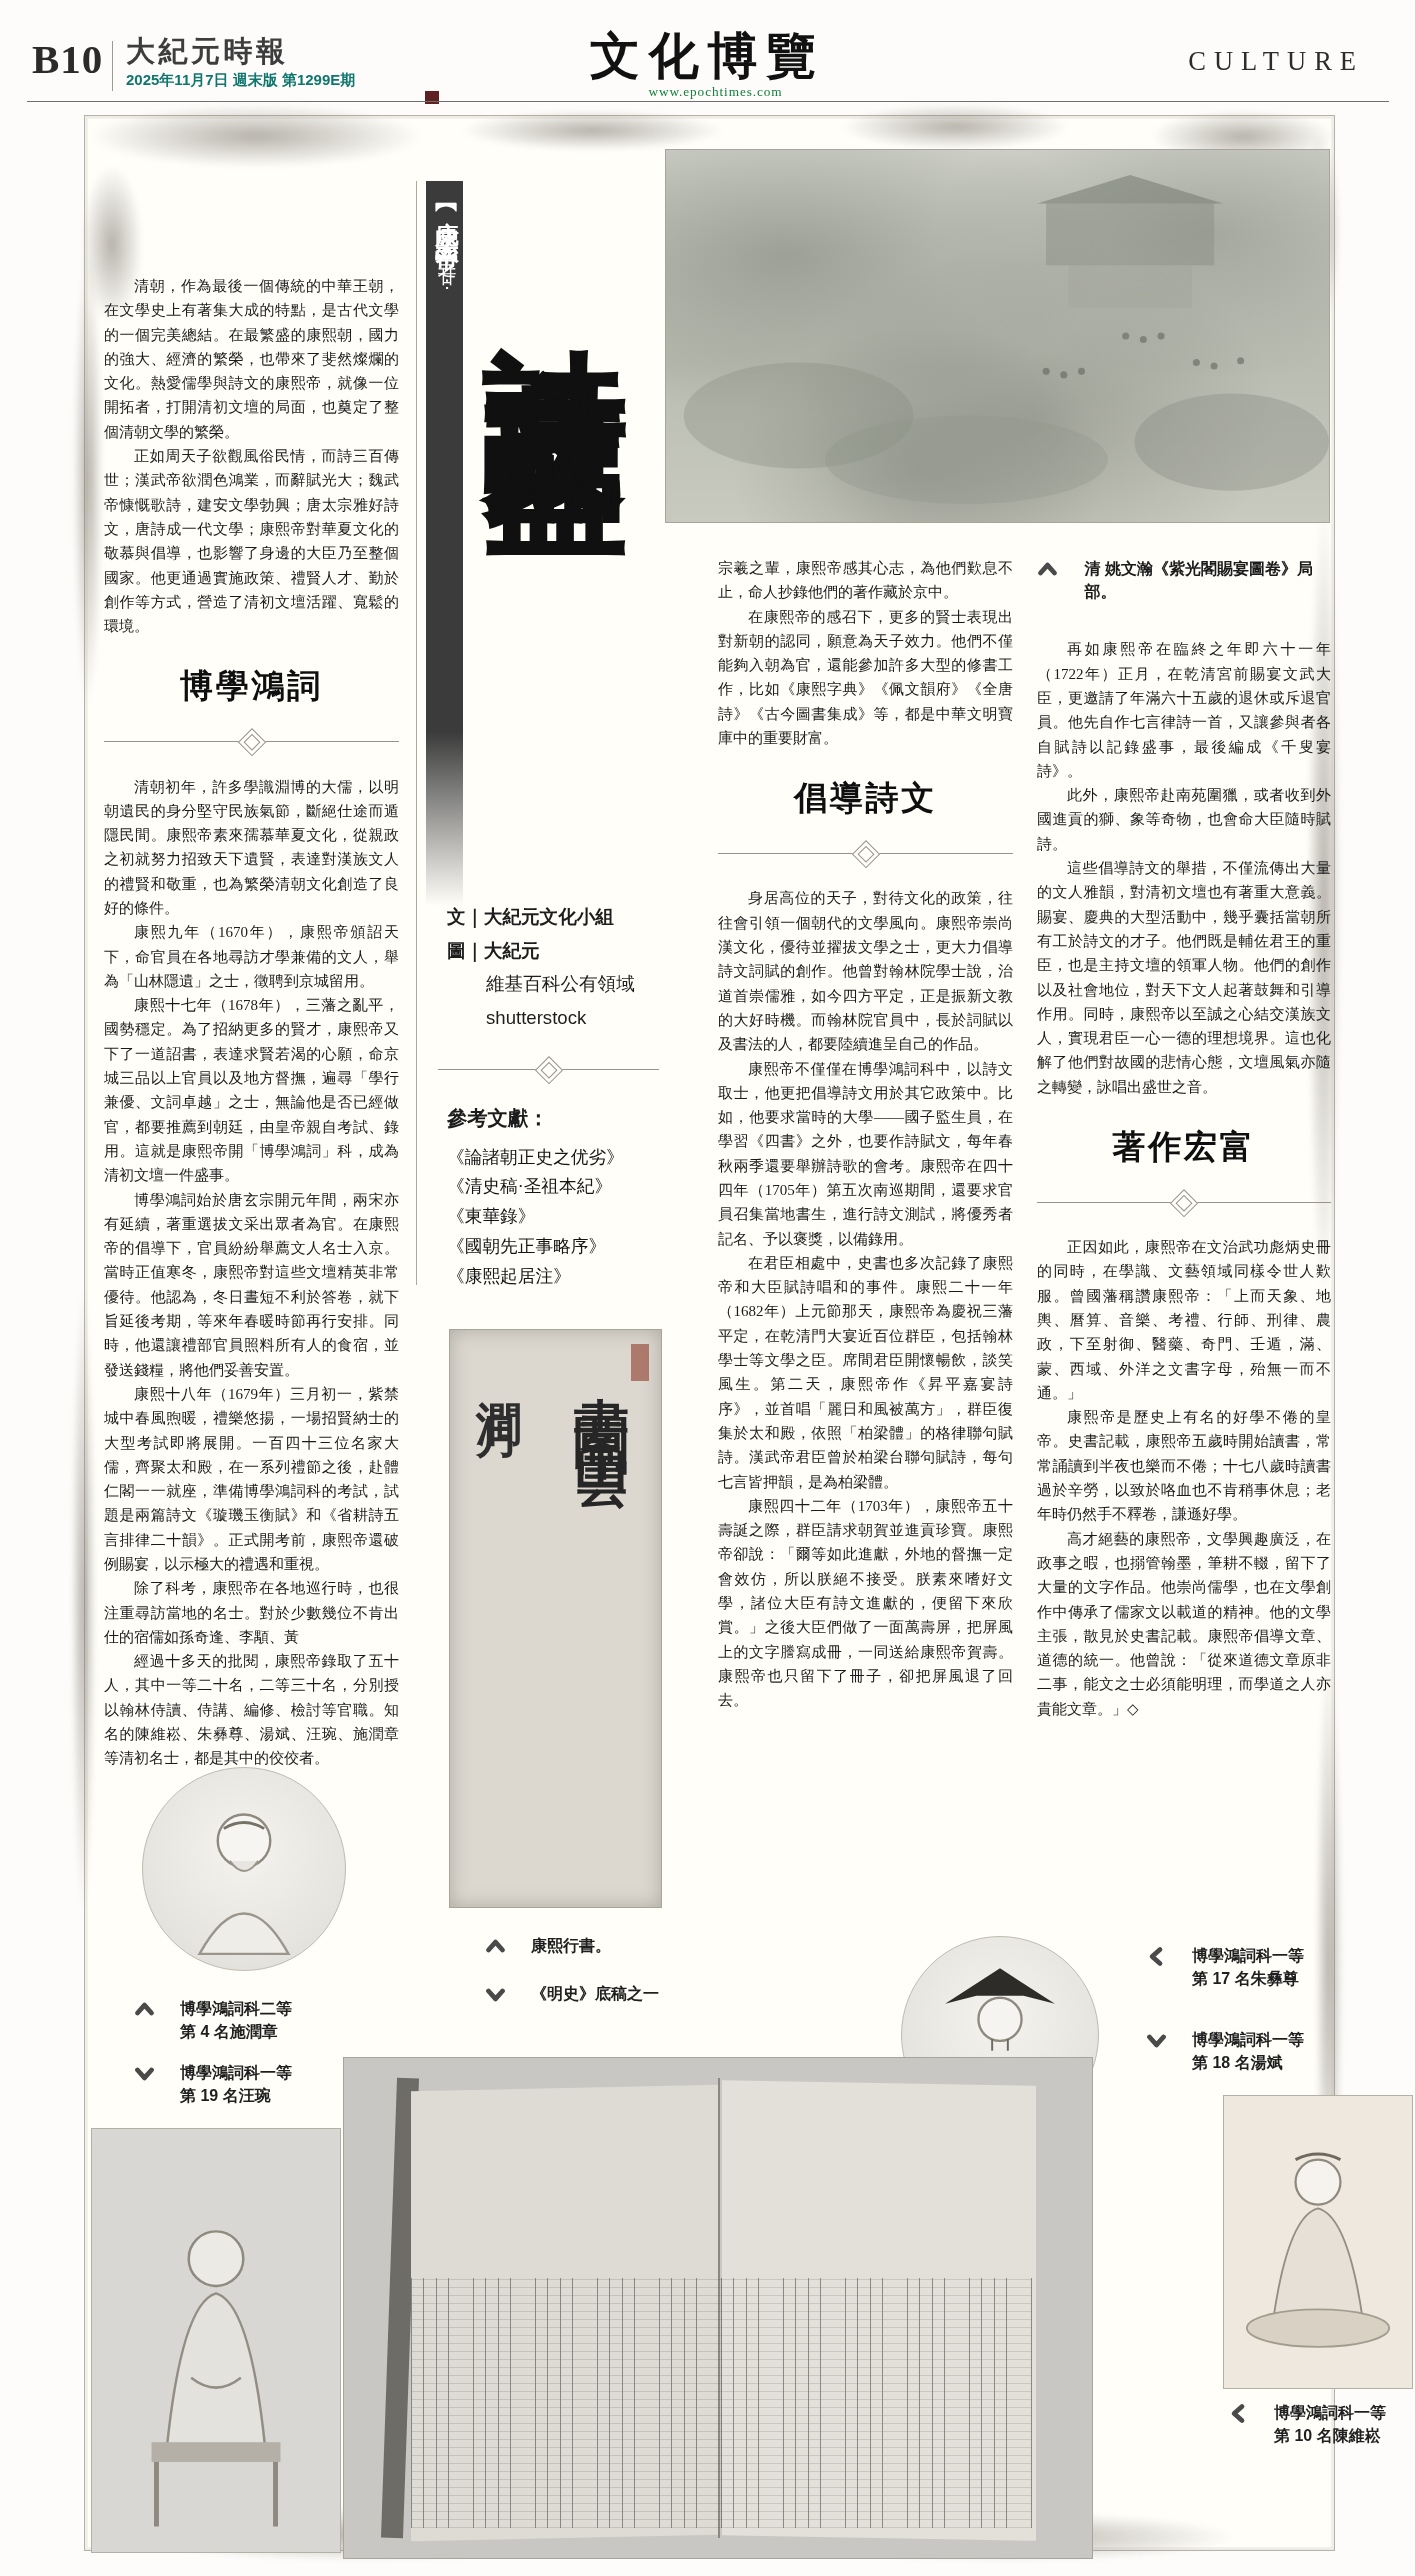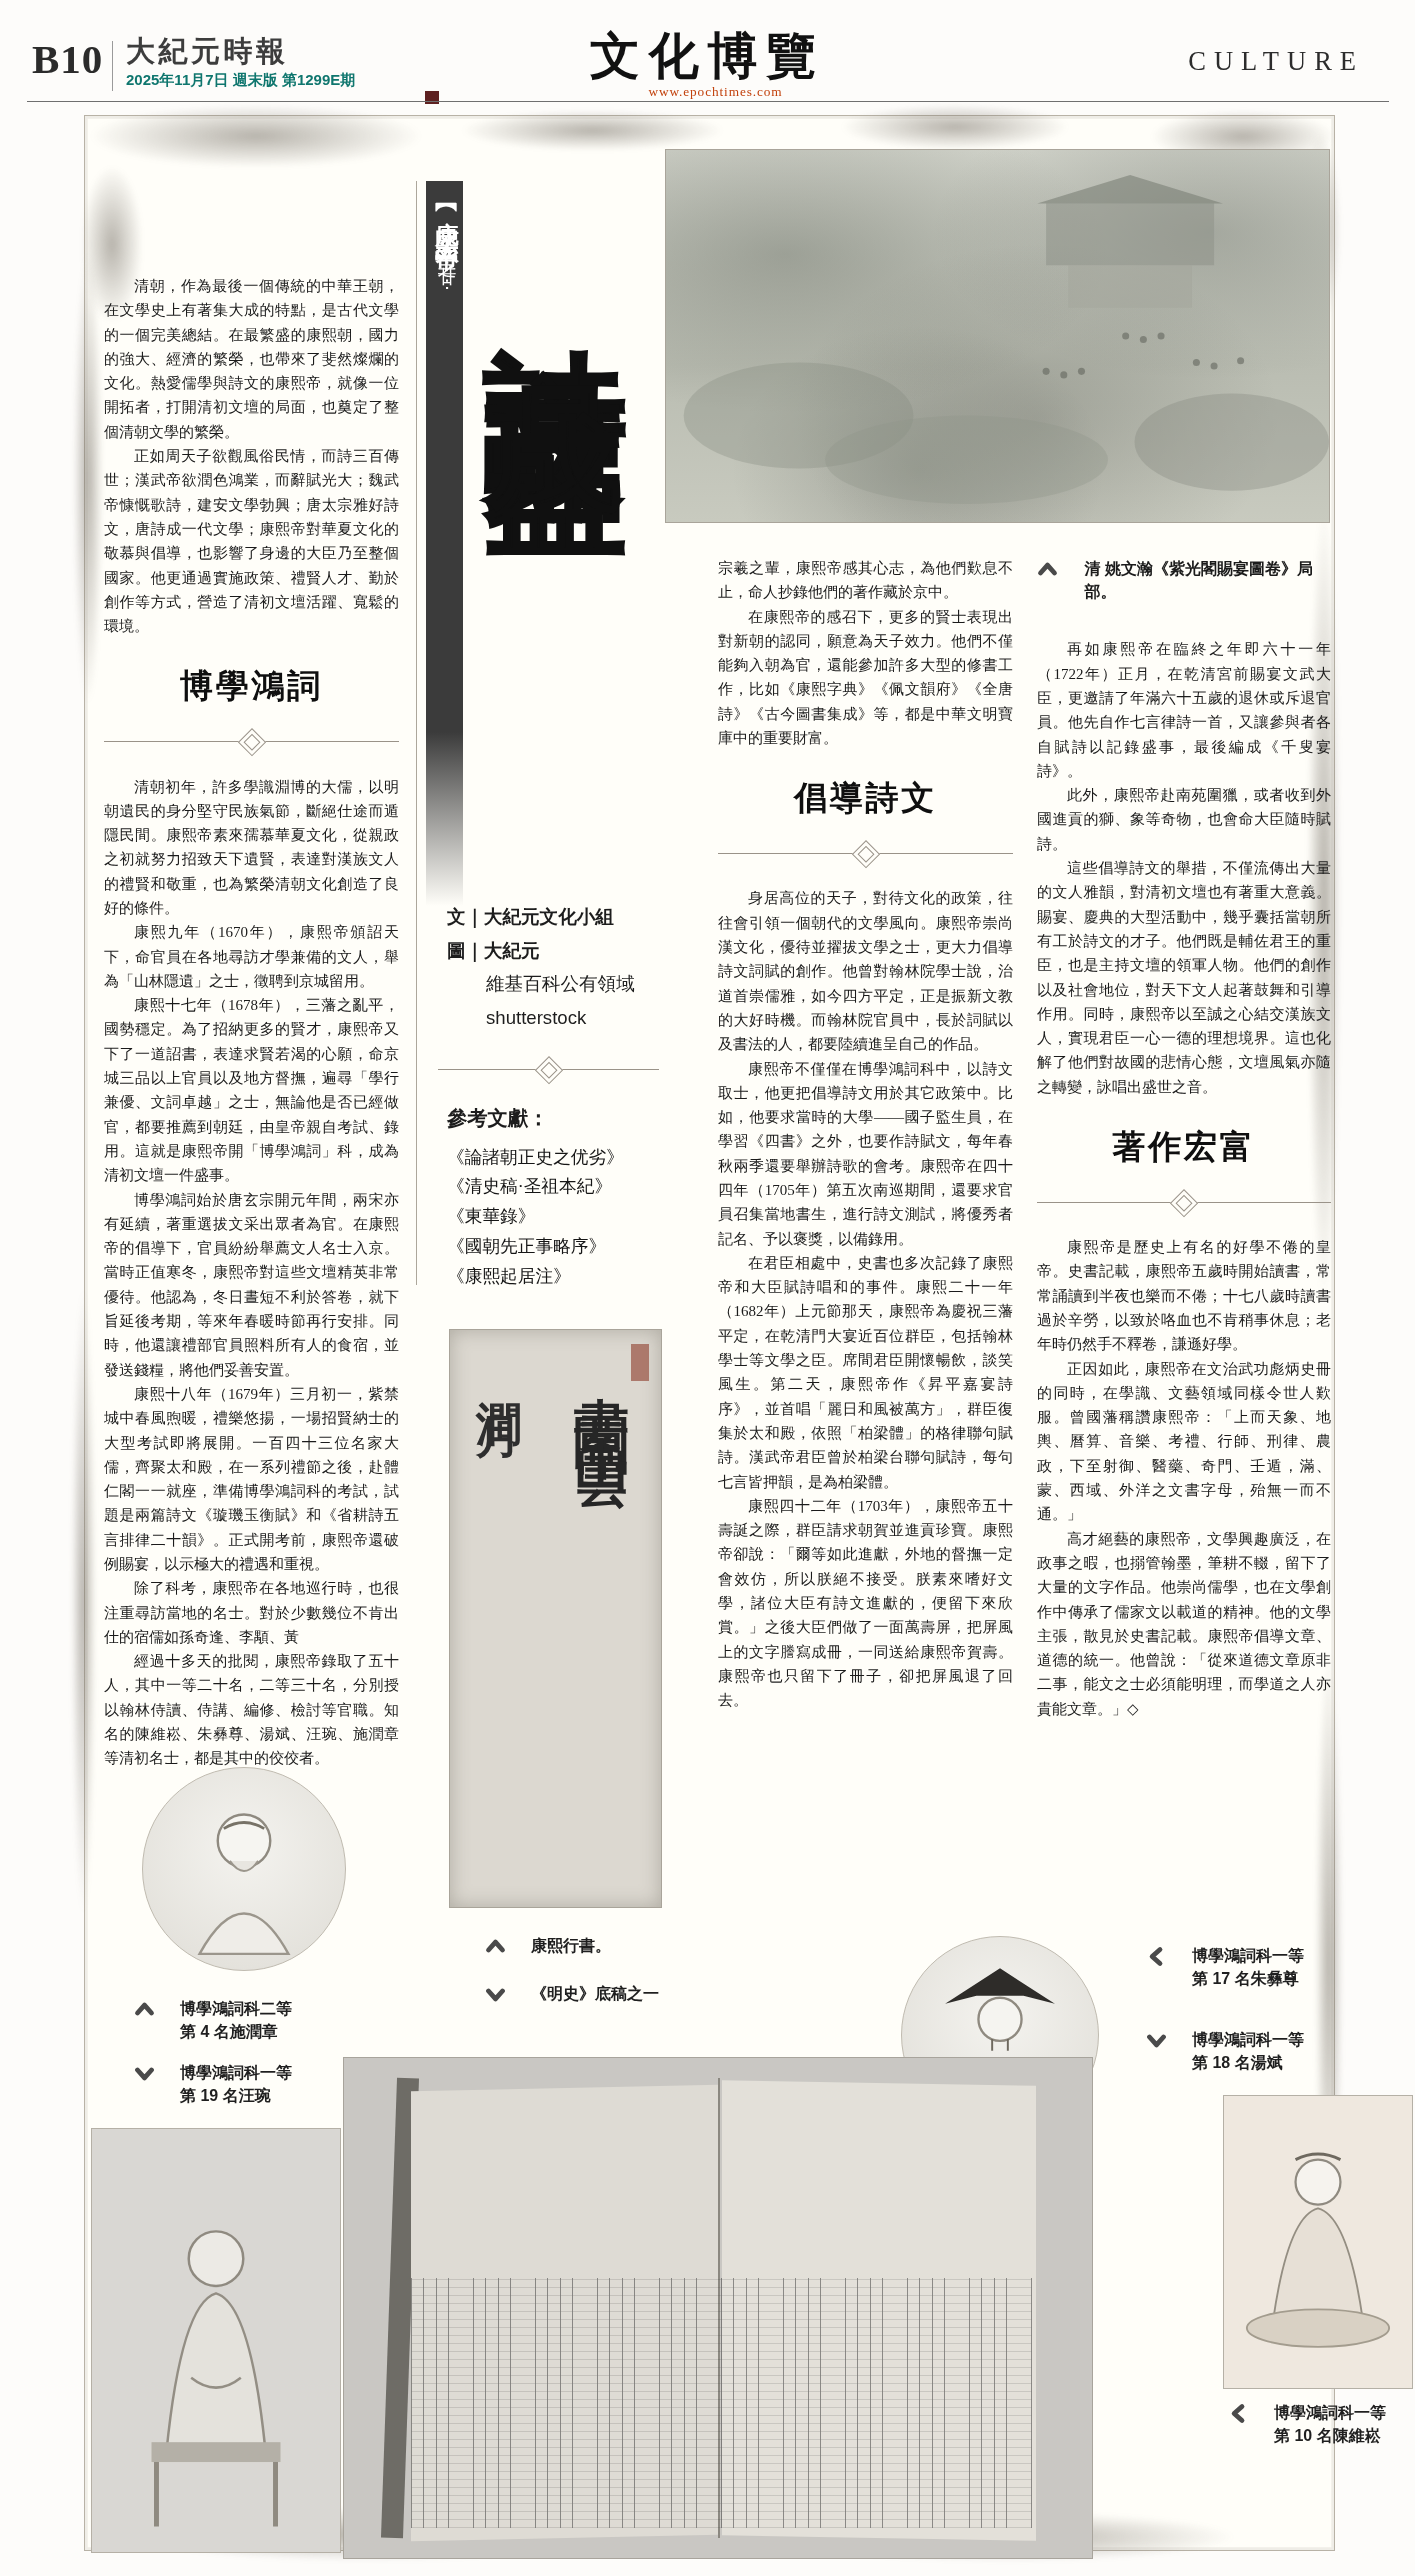--- a/index.html
+++ b/index.html
@@ -7,21 +7,21 @@
        font-family:"Liberation Serif","DejaVu Serif",serif;color:#1c1c1c;}
   .abs{position:absolute;}
   
   .page-code{left:32px;top:35px;font-size:41px;font-weight:bold;color:#2b2b2b;letter-spacing:0.9px;}
   .hdr-vrule{left:112px;top:41px;height:50px;border-left:0.9px solid #9a9a9a;width:0;}
   .masthead{left:126px;top:32px;font-size:29px;font-weight:900;letter-spacing:3.5px;color:#3d3d3d;}
   .dateline{left:126px;top:71px;font-family:"Liberation Sans","DejaVu Sans",sans-serif;
             font-size:15px;font-weight:bold;color:#0f766e;}
   .section-title{left:0;right:0;top:23px;text-align:center;font-size:50px;font-weight:900;
                  letter-spacing:8.8px;color:#111;}
-  .website{left:16px;right:0;top:84px;text-align:center;font-size:13.3px;color:#c2410c;letter-spacing:0.9px;}
+  .website{left:16px;right:0;top:84px;text-align:center;font-size:13.3px;color:#15803d;letter-spacing:0.9px;}
   .section-en{right:51px;top:46px;font-size:26.5px;letter-spacing:8px;color:#2c2c2c;}
   .hdr-rule{left:26.5px;right:26.5px;top:101px;border-top:1.8px solid #6f6f6f;height:0;}
   .hdr-block{left:425px;top:91px;width:14px;height:13.3px;background:#5e2020;}
   
   .frame{left:84px;top:115px;width:1249px;height:2434px;background:#fffef9;
          border:0.9px solid #b8b2a6;box-shadow:inset 0 0 0 2.7px rgba(168,161,149,.18);}
   .g{position:absolute;filter:blur(2.7px);opacity:.55;
      background:radial-gradient(ellipse at center,#7d776d 0%,rgba(125,119,109,0) 70%);}
   
   .col{position:absolute;font-size:15px;line-height:1.62;text-align:justify;overflow:hidden;color:#1b1b1b;}
@@ -304,22 +304,22 @@
     <span>清 姚文瀚《紫光閣賜宴圖卷》局部。</span>
   </div>
   <p>再如康熙帝在臨終之年即六十一年（1722年）正月，在乾清宮前賜宴文武大臣，更邀請了年滿六十五歲的退休或斥退官員。他先自作七言律詩一首，又讓參與者各自賦詩以記錄盛事，最後編成《千叟宴詩》。</p>
   <p>此外，康熙帝赴南苑圍獵，或者收到外國進貢的獅、象等奇物，也會命大臣隨時賦詩。</p>
   <p>這些倡導詩文的舉措，不僅流傳出大量的文人雅韻，對清初文壇也有著重大意義。賜宴、慶典的大型活動中，幾乎囊括當朝所有工於詩文的才子。他們既是輔佐君王的重臣，也是主持文壇的領軍人物。他們的創作以及社會地位，對天下文人起著鼓舞和引導作用。同時，康熙帝以至誠之心結交漢族文人，實現君臣一心一德的理想境界。這也化解了他們對故國的悲情心態，文壇風氣亦隨之轉變，詠唱出盛世之音。</p>
   <div class="sec-head">著作宏富</div>
   <div class="divider">
       <span class="line"></span>
       <span class="orn"></span>
     </div>
+  <p>正因如此，康熙帝在文治武功彪炳史冊的同時，在學識、文藝領域同樣令世人歎服。曾國藩稱讚康熙帝：「上而天象、地輿、曆算、音樂、考禮、行師、刑律、農政，下至射御、醫藥、奇門、壬遁，滿、蒙、西域、外洋之文書字母，殆無一而不通。」</p>
   <p>康熙帝是歷史上有名的好學不倦的皇帝。史書記載，康熙帝五歲時開始讀書，常常誦讀到半夜也樂而不倦；十七八歲時讀書過於辛勞，以致於咯血也不肯稍事休息；老年時仍然手不釋卷，謙遜好學。</p>
-  <p>正因如此，康熙帝在文治武功彪炳史冊的同時，在學識、文藝領域同樣令世人歎服。曾國藩稱讚康熙帝：「上而天象、地輿、曆算、音樂、考禮、行師、刑律、農政，下至射御、醫藥、奇門、壬遁，滿、蒙、西域、外洋之文書字母，殆無一而不通。」</p>
   <p>高才絕藝的康熙帝，文學興趣廣泛，在政事之暇，也搦管翰墨，筆耕不輟，留下了大量的文字作品。他崇尚儒學，也在文學創作中傳承了儒家文以載道的精神。他的文學主張，散見於史書記載。康熙帝倡導文章、道德的統一。他曾說：「從來道德文章原非二事，能文之士必須能明理，而學道之人亦貴能文章。」◇</p>
 </div>
 
 <div class="abs book">
   <span class="spinecover"></span>
   <span class="pageL"></span>
   <span class="pageR"></span>
   <span class="spine"></span>
   <span class="script"></span>
 </div>

